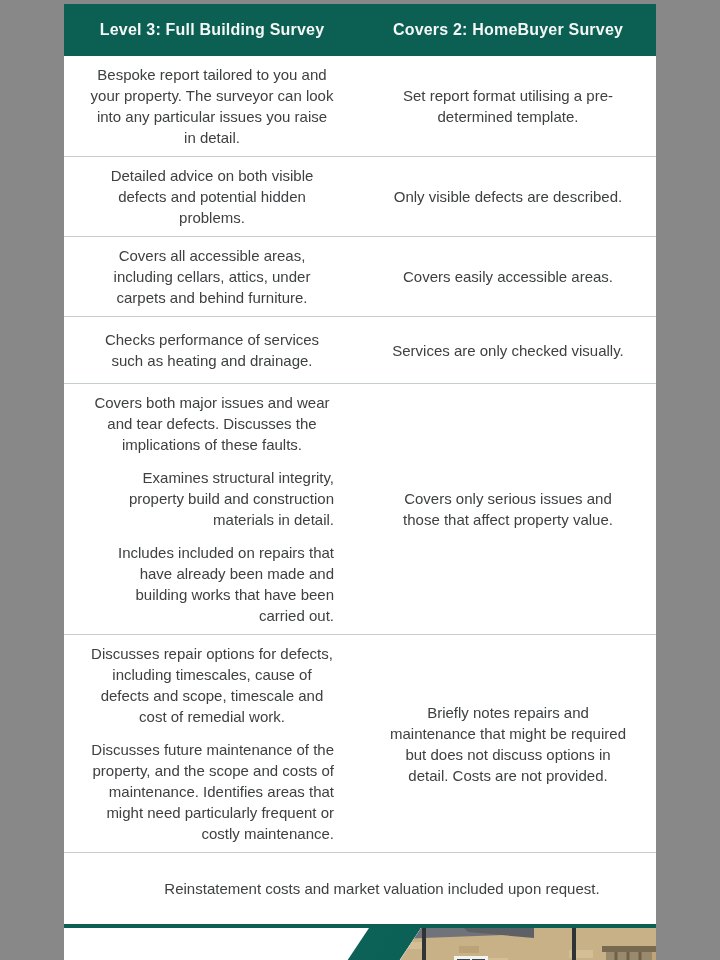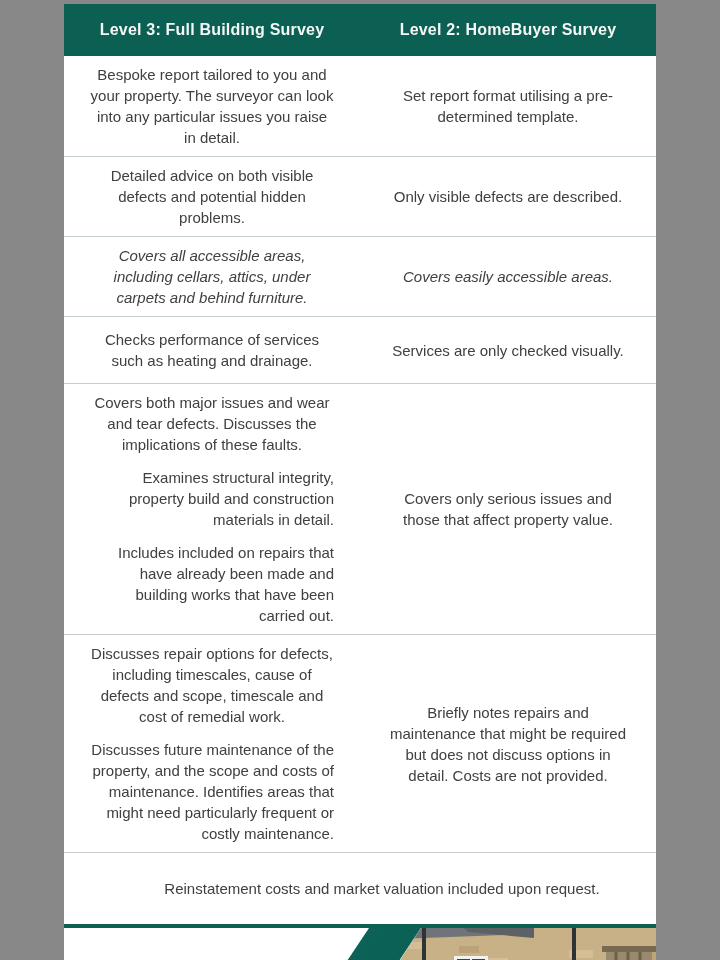--- a/index.html
+++ b/index.html
@@ -29,21 +29,21 @@
     letter-spacing:.2px;
   }
   .rows{display:block;border-radius:27px;}
   .row{
     display:flex;
     box-sizing:border-box;
   }
   .row + .row{border-top:1.5px solid #c6ced1;}
   .row:nth-child(1){min-height:86px;}
   .row:nth-child(2){min-height:70px;}
-  .row:nth-child(3){min-height:69px;font-style:italic;}
+  .row:nth-child(3){min-height:69px;}
   .row:nth-child(4){min-height:67px;}
   .row:nth-child(5){min-height:176px;}
   .row:nth-child(6){min-height:178px;}
   .row:nth-child(7){min-height:72px;padding-left:44px;}
   .cell{
     flex:1 1 50%;
     display:flex;flex-direction:column;
     align-items:center;justify-content:center;
     padding:8px 26px;
     box-sizing:border-box;
@@ -132,21 +132,21 @@
   .badge2-top{width:11px;height:11px;border:2px solid #111;border-radius:50%;}
   .badge2-bottom{width:14px;height:9px;background:#111;margin-top:2px;clip-path:polygon(0 0,100% 0,100% 60%,50% 100%,0 60%);}
 </style>
 </head>
 <body>
 
 <div class="page">
 
   <div class="table-header">
     <div class="hcell">Level 3: Full Building Survey</div>
-    <div class="hcell">Level 2: HomeBuyer Survey</div>
+    <div class="hcell">Covers 2: HomeBuyer Survey</div>
   </div>
 
   <div class="rows" id="rows">
       <div class="row">
         <div class="cell">
           <p>Bespoke report tailored to you and your property. The surveyor can look into any particular issues you raise in detail.</p>
         </div>
         <div class="cell">
           <p>Set report format utilising a pre-determined template.</p>
         </div>

